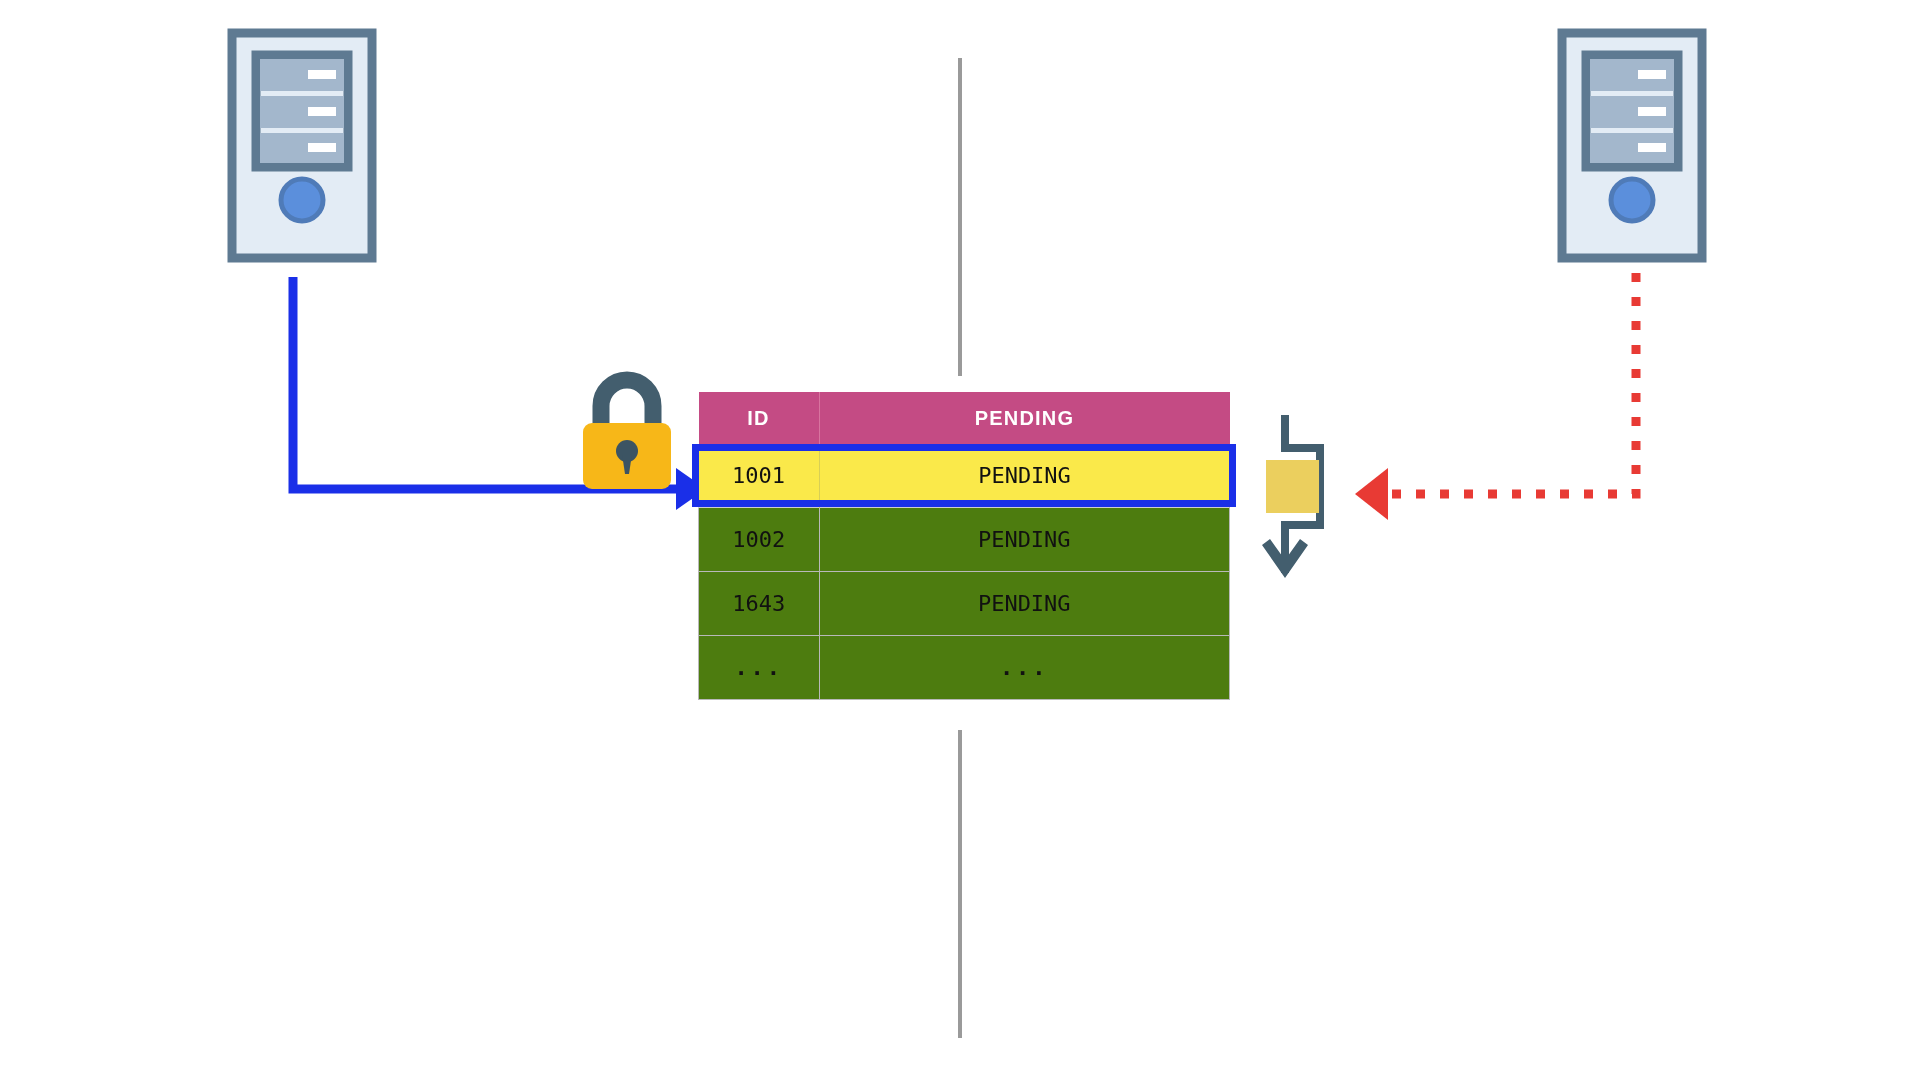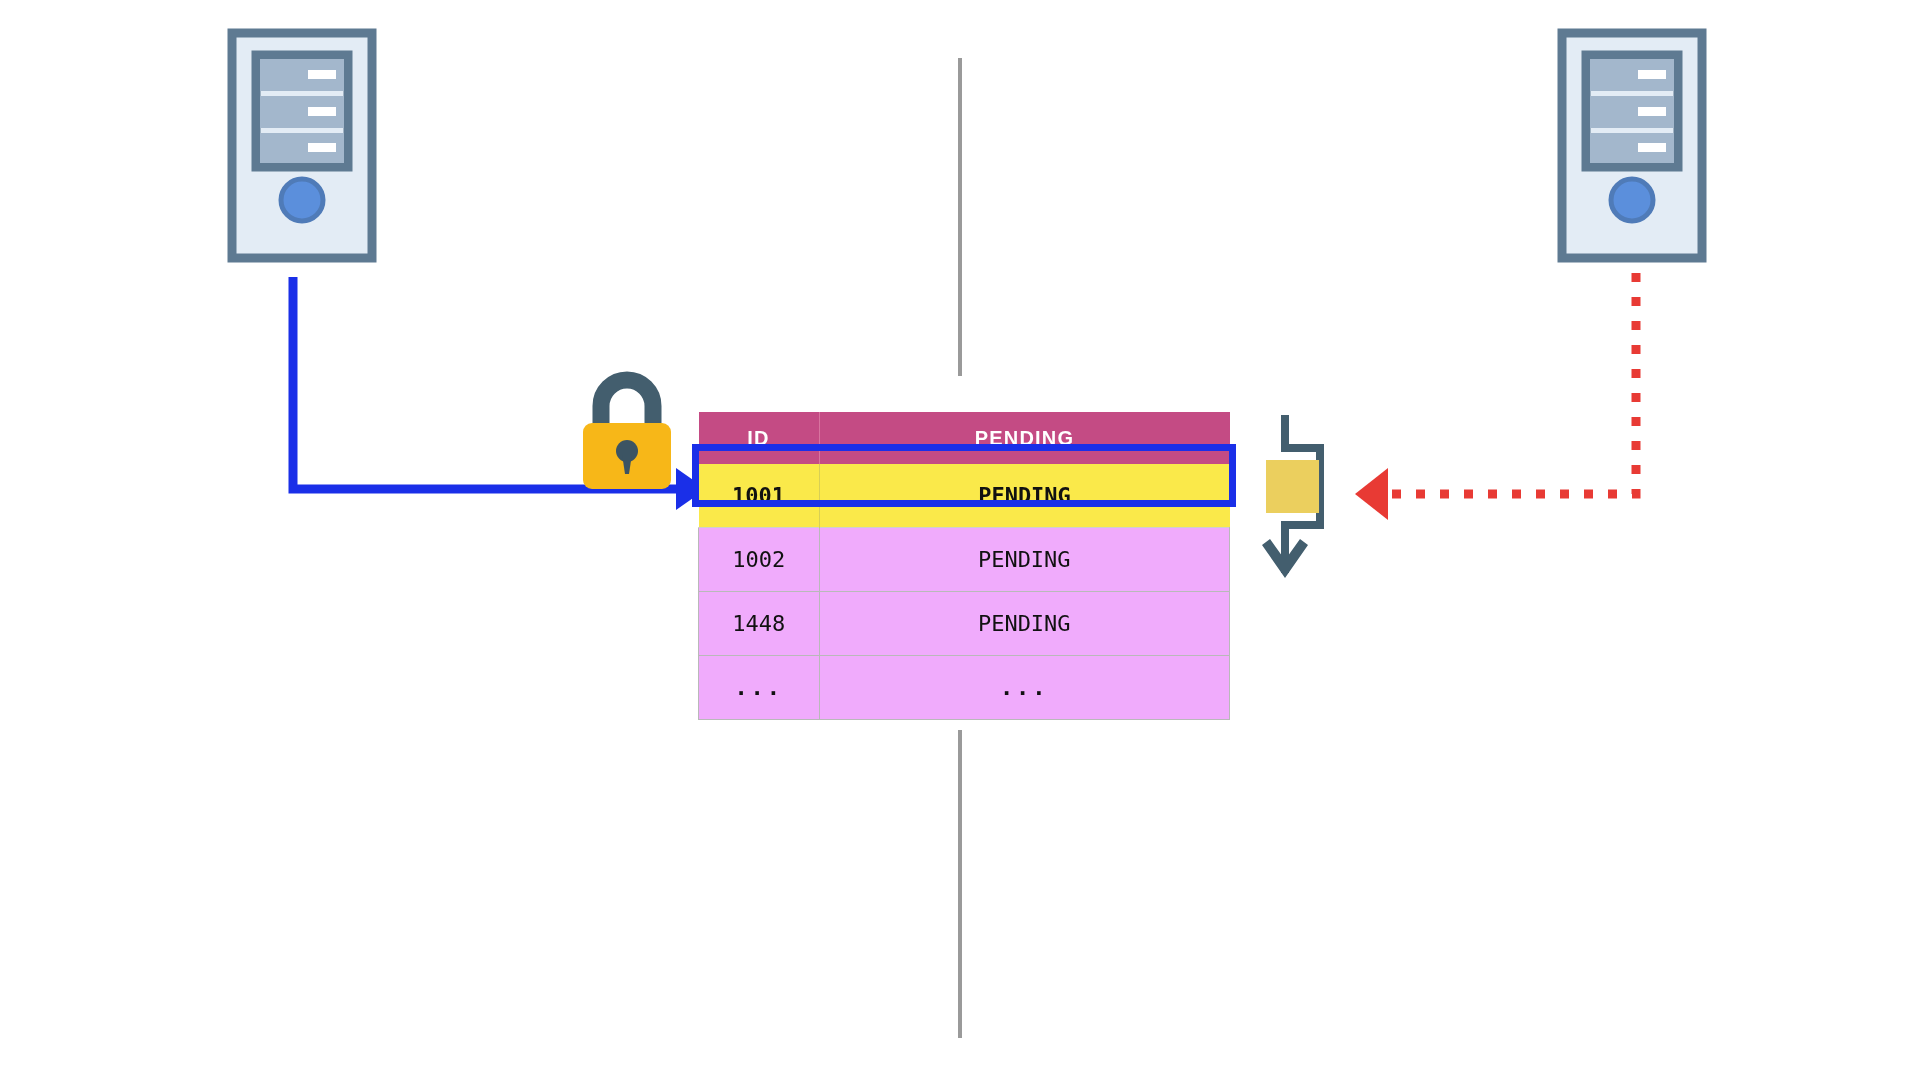--- a/index.html
+++ b/index.html
@@ -22,21 +22,21 @@
     position: absolute;
     left: 0;
     top: 0;
     width: 1920px;
     height: 1080px;
   }
   
   #lock-table {
     position: absolute;
     left: 698px;
-    top: 412px;
+    top: 392px;
     width: 532px;
     border-collapse: collapse;
     table-layout: fixed;
     font-family: "DejaVu Sans Mono", monospace;
     z-index: 6;
   }
   #lock-table th {
     background: #C44B84;
     color: #ffffff;
     font-family: "Liberation Sans", sans-serif;
@@ -48,34 +48,33 @@
     text-align: center;
     border: 0;
   }
   #lock-table th.col-id { width: 120px; border-right: 1px solid #D8749F; }
   #lock-table td {
     height: 63px;
     padding: 0;
     text-align: center;
     font-size: 22px;
     color: #111111;
-    background: #f0abfc;
+    background: #4d7c0f;
     border: 1px solid #b9b9b9;
     border-top: none;
   }
   #lock-table tr.data-row td { border-top: 1px solid #cfcfcf; }
   #lock-table tr.data-row:last-child td { border-bottom: 1px solid #b9b9b9; }
   #lock-table td.col-id { width: 120px; }
   #lock-table tr.locked-row td {
     background: #FAE94A;
     border-top: none;
     border-bottom: none;
     border-left: none;
     border-right: none;
-    font-weight: bold;
   }
   #lock-table tr.locked-row td.col-id { border-right: 1px solid #d8cf55; }
   .locked-outline {
     position: absolute;
     left: 692px;
     top: 444px;
     width: 544px;
     height: 63px;
     border: 7px solid #1A2FE8;
     box-sizing: border-box;
@@ -155,21 +154,21 @@
     <tbody>
       <tr class="locked-row">
         <td class="col-id">1001</td>
         <td>PENDING</td>
       </tr>
       <tr class="data-row">
         <td class="col-id">1002</td>
         <td>PENDING</td>
       </tr>
       <tr class="data-row">
-        <td class="col-id">1448</td>
+        <td class="col-id">1643</td>
         <td>PENDING</td>
       </tr>
       <tr class="data-row">
         <td class="col-id dots-cell">...</td>
         <td class="dots-cell">...</td>
       </tr>
     </tbody>
   </table>
 
   <div class="locked-outline"></div>

